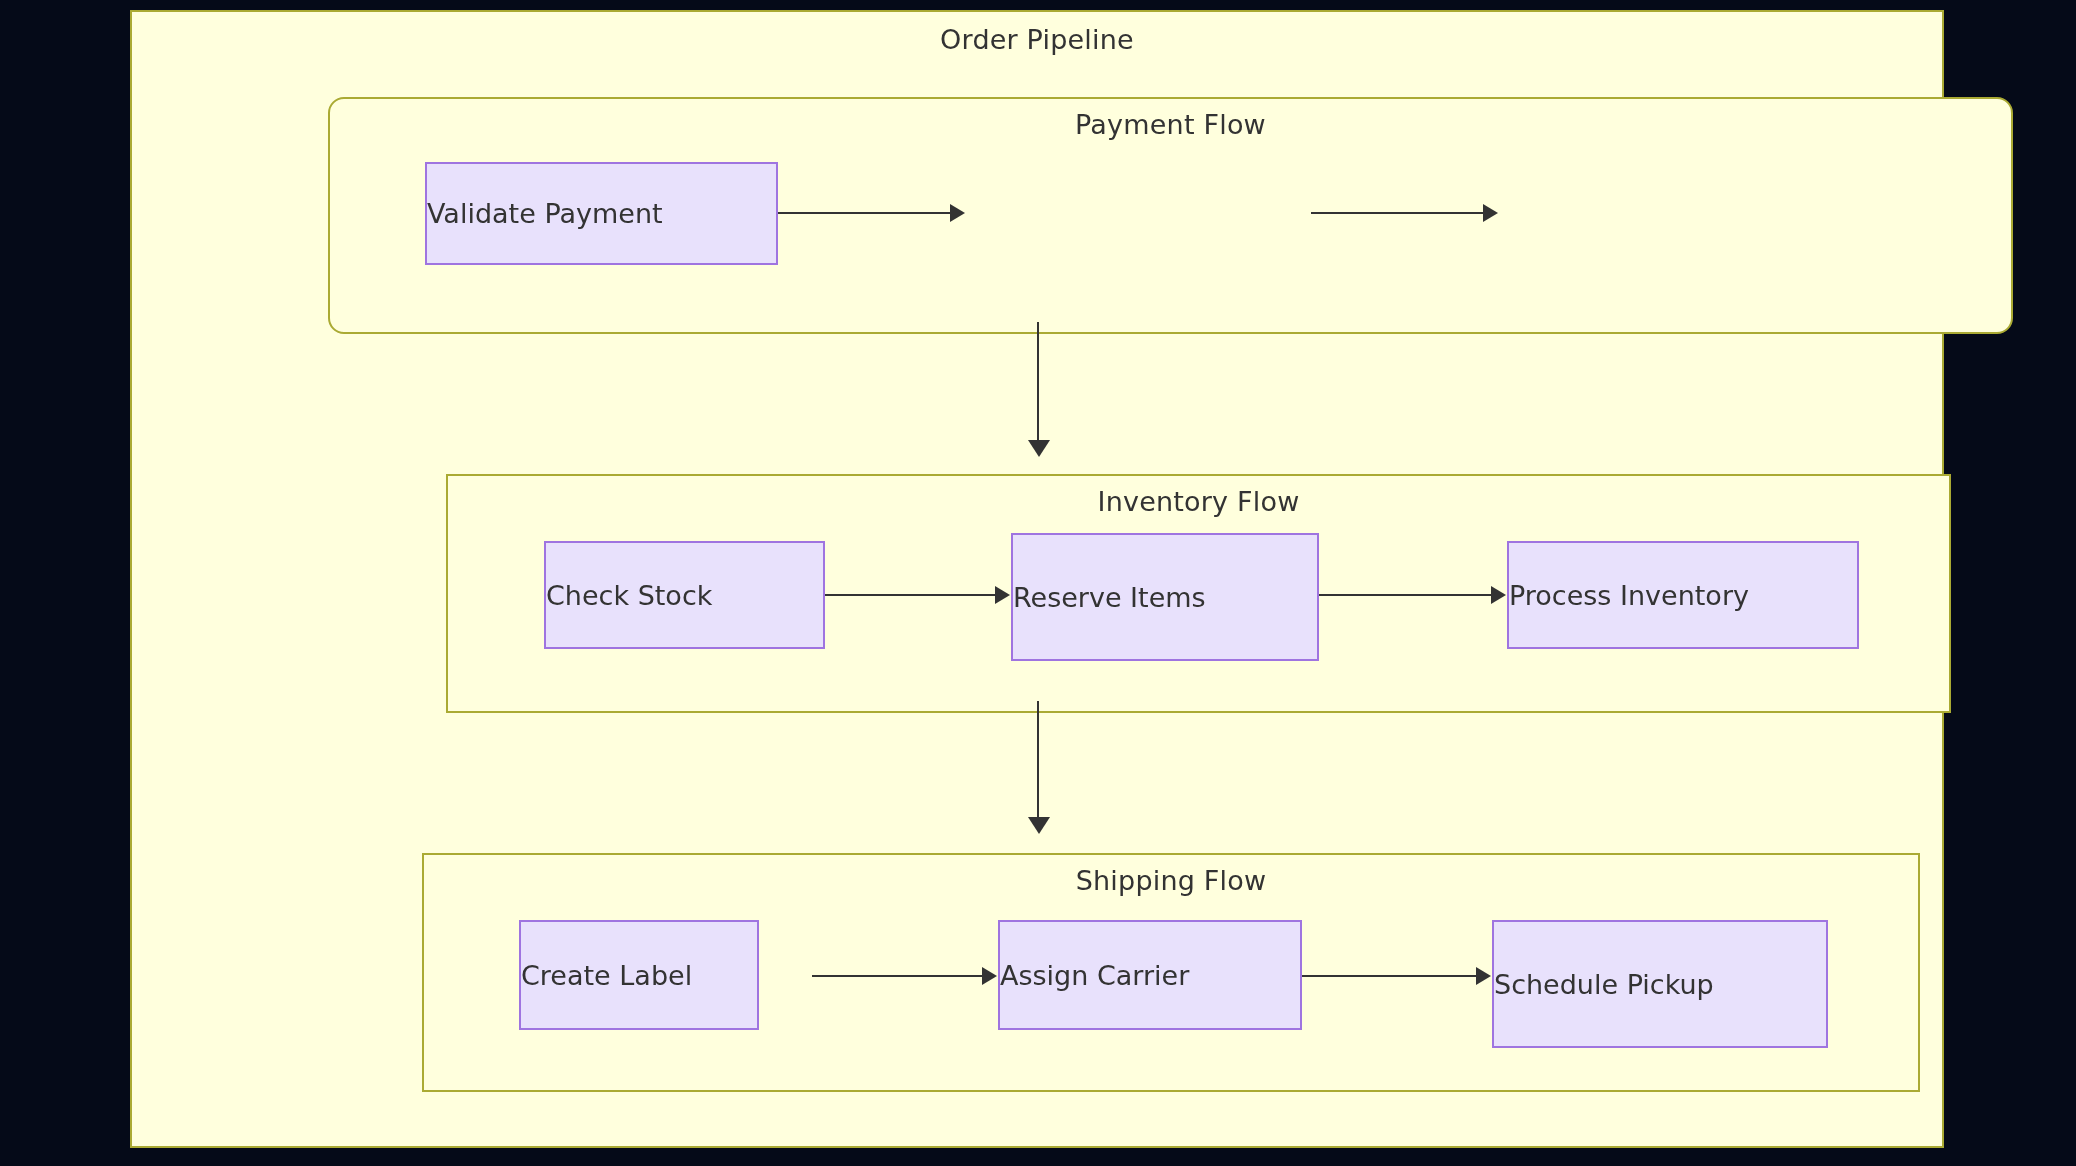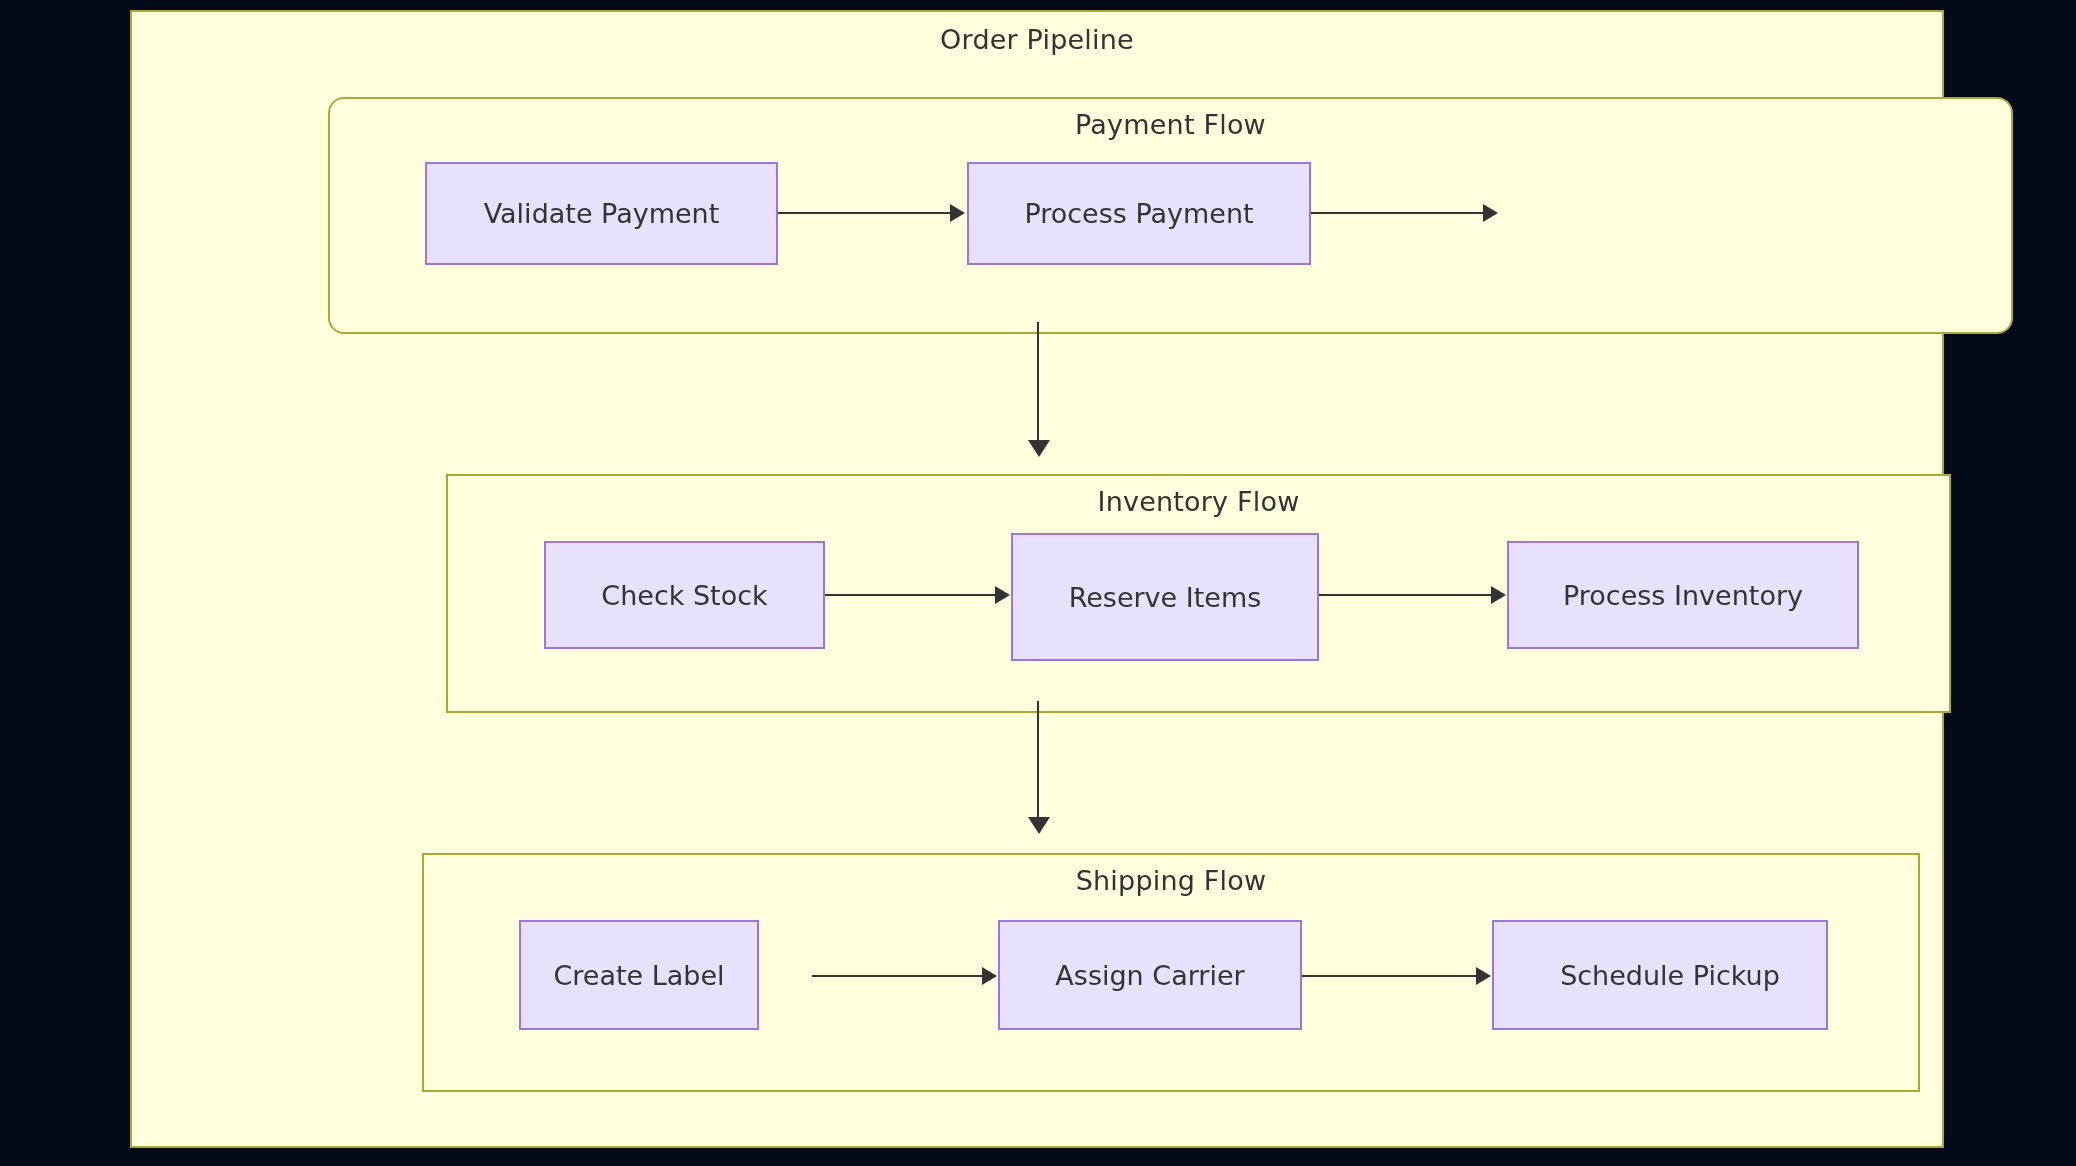--- a/index.html
+++ b/index.html
@@ -84,40 +84,39 @@
   }
 
   
   .node {
     position: absolute;
     background: #e8e1fc;
     border: 2px solid #9f74e0;
     box-sizing: border-box;
     display: flex;
     align-items: center;
-    justify-content: center;
     font-size: 27px;
     color: #333333;
     white-space: nowrap;
   }
 
   
   #node-validate-payment      { left: 95px;  top: 63px; width: 353px; height: 103px; }
   #node-process-payment       { left: 637px; top: 63px; width: 344px; height: 103px; }
   #node-payment-confirmation  { left: 1170px;top: 63px; width: 420px; height: 103px; }
 
   
   #node-check-stock      { left: 96px;  top: 65px; width: 281px; height: 108px; }
   #node-reserve-items    { left: 563px; top: 57px; width: 308px; height: 128px; }
   #node-update-inventory { left: 1059px;top: 65px; width: 352px; height: 108px; }
 
   
   #node-create-label    { left: 95px;  top: 65px; width: 240px; height: 110px; }
   #node-assign-carrier  { left: 574px; top: 65px; width: 304px; height: 110px; }
-  #node-schedule-pickup { left: 1068px;top: 65px; width: 336px; height: 110px; padding-left: 20px; }
+  #node-schedule-pickup { left: 1068px;top: 65px; width: 336px; height: 128px; }
 
   
   .edge-line {
     position: absolute;
     background: #333333;
   }
   .h-edge { height: 2px; }
   .v-edge { width: 2px; }
 
   .arrow-right {
@@ -172,23 +171,20 @@
     <div class="sub-cluster" id="cluster-payment">
       <div class="sub-title">Payment Flow</div>
 
       <div class="node" id="node-validate-payment">
         <span>Validate Payment</span>
       </div>
 
       <div class="edge-line h-edge" id="edge-vp-pp-line"></div>
       <div class="arrow-right" id="edge-vp-pp-head"></div>
 
-      <div class="node" id="node-process-payment">
-        <span>Process Payment</span>
-      </div>
 
       <div class="edge-line h-edge" id="edge-pp-pc-line"></div>
       <div class="arrow-right" id="edge-pp-pc-head"></div>
 
     </div>
 
     <div class="sub-cluster" id="cluster-inventory">
       <div class="sub-title">Inventory Flow</div>
 
       <div class="node" id="node-check-stock">

